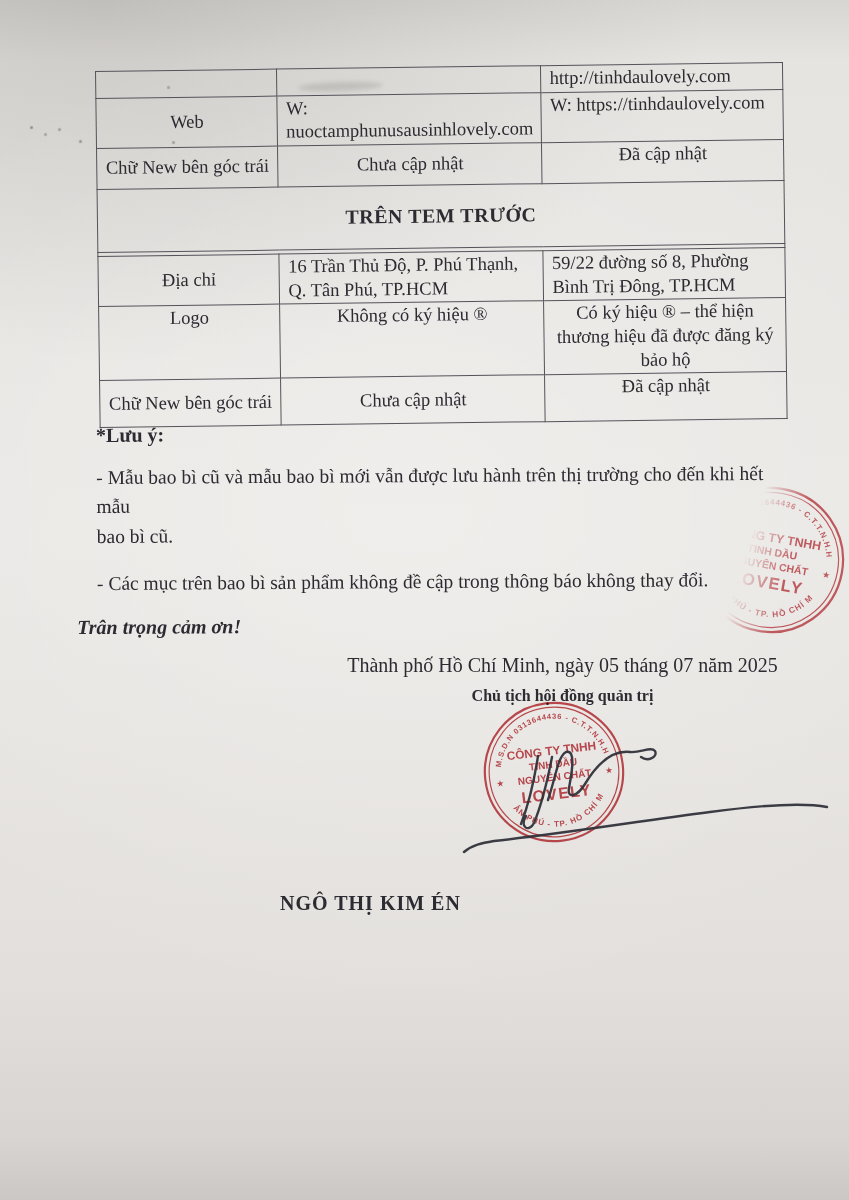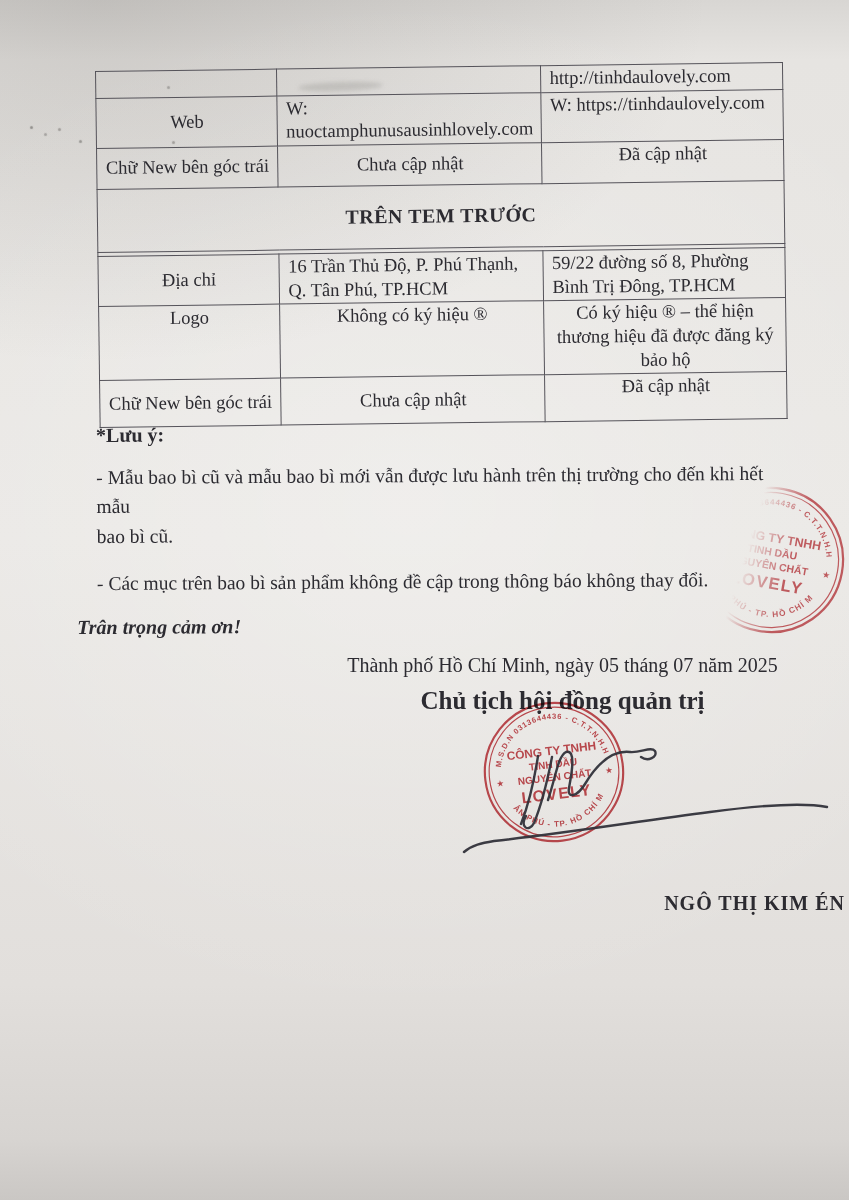--- a/index.html
+++ b/index.html
@@ -25,22 +25,22 @@
   .doc-table tr.section-row td{font-weight:bold;font-size:20px;letter-spacing:.5px;height:60px;}
   .doc-table tr.spacer-row td{height:3px;padding:0;font-size:1px;line-height:1px;}
   
   .notes{position:absolute;left:96px;top:424px;width:700px;transform:rotate(-0.35deg);transform-origin:left top;}
   .notes p{margin:0;}
   .notes-title{font-weight:bold;font-size:20px;margin-bottom:16px !important;}
   .note{font-size:19.5px;line-height:1.5;white-space:pre-line;margin-bottom:18px !important;}
   .closing{font-weight:bold;font-style:italic;font-size:20px;margin-left:-20px !important;margin-top:2px !important;}
   
   .sign-date{position:absolute;left:280px;top:634px;width:565px;text-align:center;font-size:20px;}
-  .sign-title{position:absolute;left:280px;top:669px;width:565px;text-align:center;font-size:25px;font-weight:bold;margin-top:18px;}
-  .sign-name{position:absolute;left:280px;top:872px;width:565px;text-align:right;font-size:20px;font-weight:bold;letter-spacing:1px;}
+  .sign-title{position:absolute;left:280px;top:669px;width:565px;text-align:center;font-size:16px;font-weight:bold;margin-top:18px;}
+  .sign-name{position:absolute;left:280px;top:872px;width:565px;text-align:left;font-size:20px;font-weight:bold;letter-spacing:1px;}
   
   .stamp{position:absolute;mix-blend-mode:multiply;}
   .stamp svg{width:100%;height:100%;display:block;font-family:"Liberation Sans",sans-serif;}
   .stamp-main{left:482px;top:700px;width:144px;height:144px;transform:rotate(-7deg);opacity:.9;}
   .stamp-edge{
     left:696px;top:485px;width:150px;height:150px;transform:rotate(10deg);opacity:.8;
     -webkit-mask-image:linear-gradient(97deg,transparent 34%,rgba(0,0,0,.6) 50%,#000 62%);
     mask-image:linear-gradient(97deg,transparent 34%,rgba(0,0,0,.6) 50%,#000 62%);
   }
   

